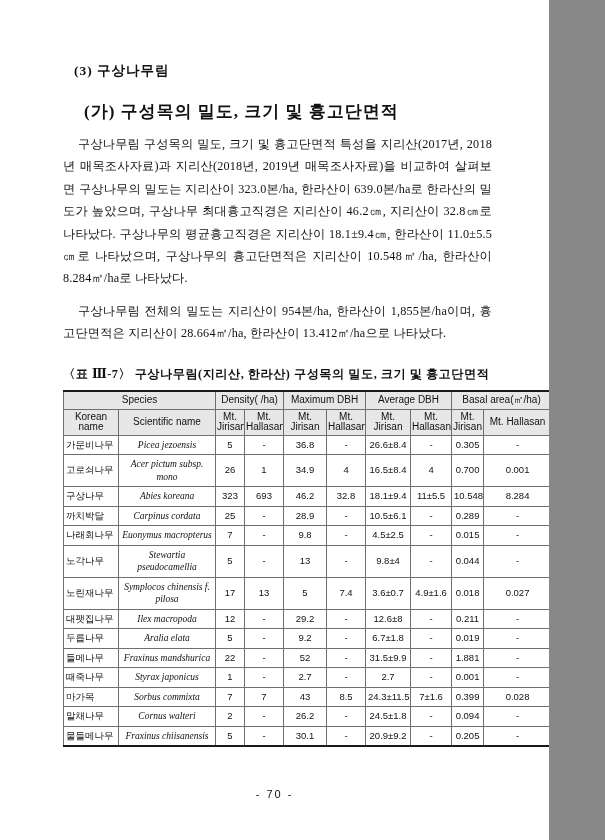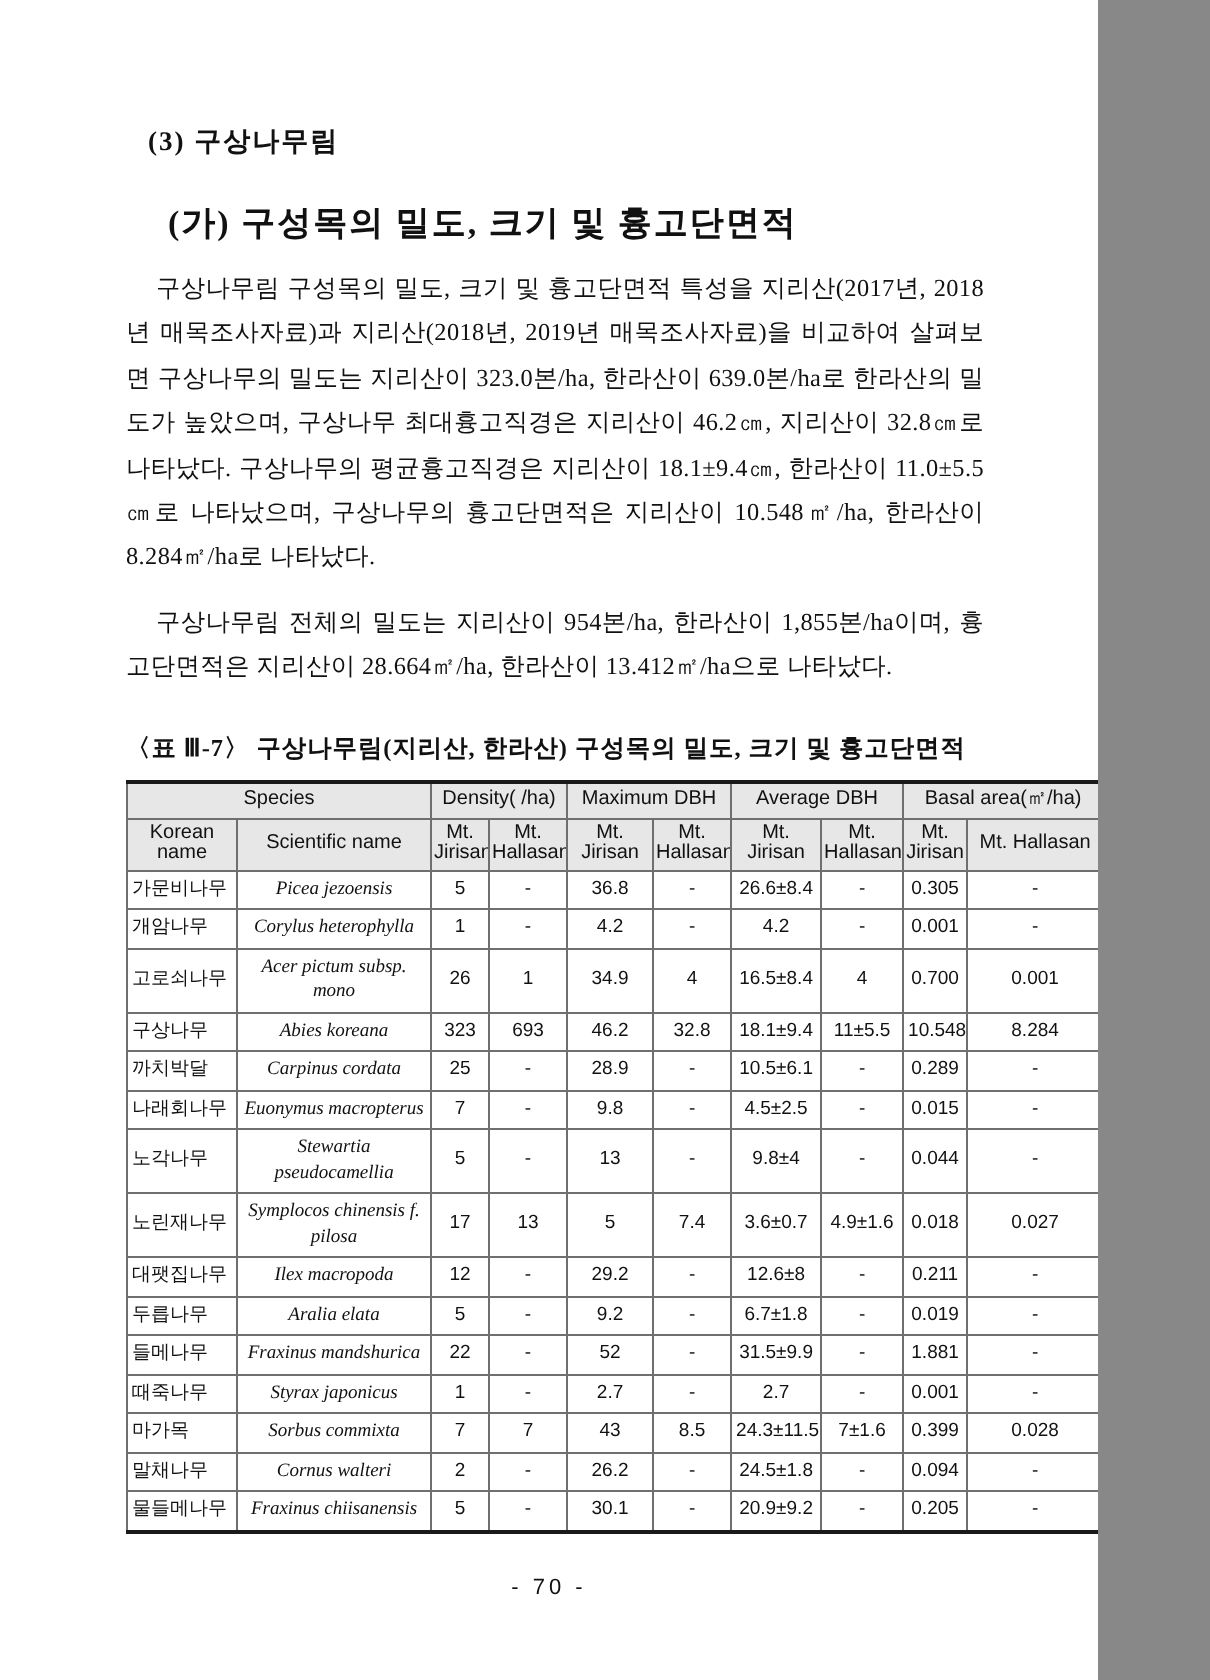--- a/index.html
+++ b/index.html
@@ -9,21 +9,21 @@
     overflow:hidden;box-sizing:border-box;
   }
   .content{padding:62px 57px 0 63px;}
   .h1{font-size:13.5px;font-weight:bold;margin:0 0 0 11px;letter-spacing:1px;}
   .h2{font-size:17px;font-weight:bold;margin:20px 0 0 21px;letter-spacing:1px;}
   .para{
     font-size:12.2px;line-height:22.4px;text-align:justify;
     text-indent:15px;letter-spacing:0.2px;margin:10px 0 0 0;
   }
   .caption{
-    font-size:12.2px;font-weight:600;margin:21px 0 7px 0;letter-spacing:0.5px;font-family:Liberation Serif, serif;
+    font-size:12.2px;font-weight:600;margin:21px 0 7px 0;letter-spacing:0.5px;
   }
   table.dt{
     table-layout:fixed;width:488px;border-collapse:collapse;
     font-family:"Liberation Sans","DejaVu Sans",sans-serif;
     border-top:2px solid #1a1a1a;border-bottom:2px solid #1a1a1a;
   }
   table.dt th,table.dt td{
     border:1px solid #6f6f6f;overflow:hidden;
   }
   table.dt thead th{
@@ -103,32 +103,20 @@
             <td class="num">5</td>
             <td class="num">-</td>
             <td class="num">36.8</td>
             <td class="num">-</td>
             <td class="num">26.6±8.4</td>
             <td class="num">-</td>
             <td class="num">0.305</td>
             <td class="num">-</td>
           </tr>
           <tr>
-            <td class="kname">개암나무</td>
-            <td class="sci">Corylus heterophylla</td>
-            <td class="num">1</td>
-            <td class="num">-</td>
-            <td class="num">4.2</td>
-            <td class="num">-</td>
-            <td class="num">4.2</td>
-            <td class="num">-</td>
-            <td class="num">0.001</td>
-            <td class="num">-</td>
-          </tr>
-          <tr>
             <td class="kname">고로쇠나무</td>
             <td class="sci">Acer pictum subsp. mono</td>
             <td class="num">26</td>
             <td class="num">1</td>
             <td class="num">34.9</td>
             <td class="num">4</td>
             <td class="num">16.5±8.4</td>
             <td class="num">4</td>
             <td class="num">0.700</td>
             <td class="num">0.001</td>

